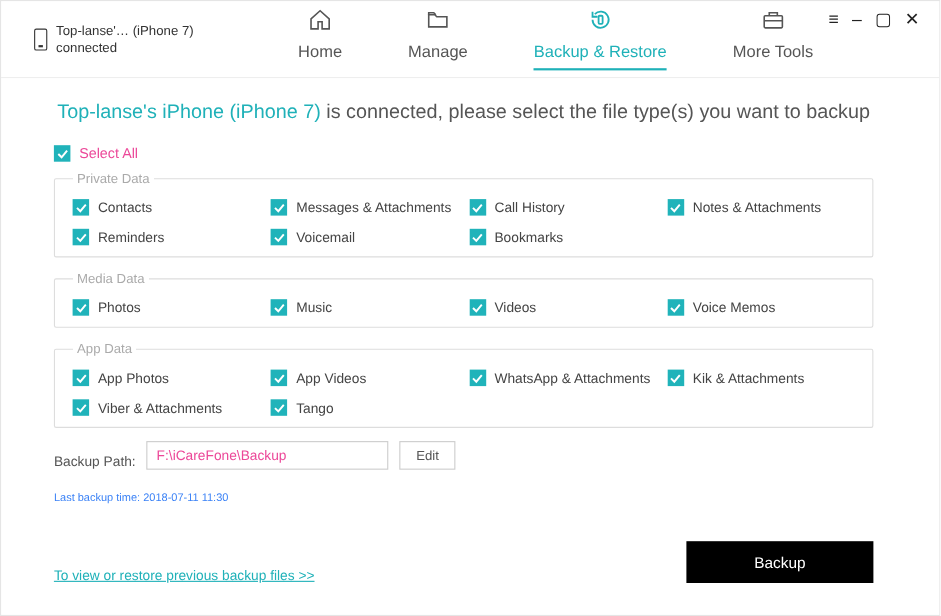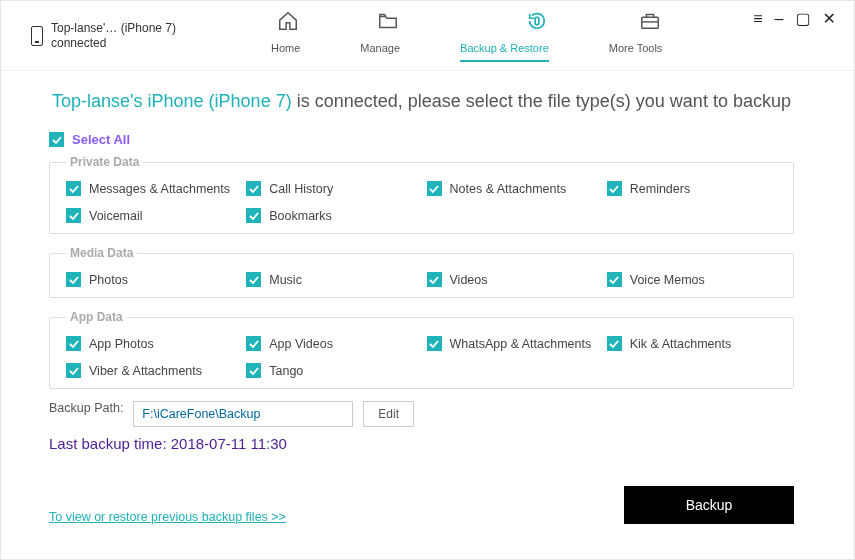--- a/index.html
+++ b/index.html
@@ -41,23 +41,23 @@
     position: relative;
   }
   .phone-glyph::after { content:""; position:absolute; bottom:2px; left:50%; width:4px; height:1.5px; background:#333; transform:translateX(-50%); }
   .device-text { line-height: 1.2; }
   .navtabs {
     display: flex;
     gap: 60px;
     margin-left: 60px;
   }
   .navtab {
-    display: flex; flex-direction: column; align-items: flex-end;
+    display: flex; flex-direction: column; align-items: center;
     gap: 10px;
-    font-size: 11px; color: #555; cursor: pointer;
+    font-size: 15px; color: #555; cursor: pointer;
     padding-bottom: 6px;
     border-bottom: 2px solid transparent;
   }
   .navtab.active { color: #1fb1b8; border-bottom-color: #1fb1b8; }
   .navtab svg { width: 24px; height: 22px; }
   .winctrl {
     position: absolute; right: 18px; top: 10px;
     display: flex; gap: 12px; align-items: center;
     font-size: 16px; color: #222;
   }
@@ -72,66 +72,66 @@
     font-size: 18px;
     color: #555;
     font-weight: 400;
     margin-bottom: 18px;
     line-height: 1.4;
   }
   .headline .device-name { color: #1fb1b8; }
   .select-all-row {
     display:flex; align-items:center; gap:8px;
     margin-bottom: 8px;
-    font-size: 13px; color:#8b5cf6;font-weight:bold;
+    font-size: 13px; color:#ec4899;
   }
   .chk {
     width: 15px; height: 15px;
     background: #20b3ba;
     display: inline-flex; align-items:center; justify-content:center;
     cursor: pointer;
     flex-shrink: 0;
   }
   .chk svg { width: 10px; height: 10px; }
   fieldset.section {
     border: 1px solid #ddd;
     border-radius: 2px;
     padding: 12px 16px 10px 16px;
     margin-bottom: 12px;
   }
   fieldset.section legend {
-    font-size: 12px; color:#aaa; padding: 0 4px; font-weight: bold;
+    font-size: 12px; color:#aaa; padding: 0 4px;
   }
   .grid {
     display: grid;
     grid-template-columns: repeat(4, 1fr);
     row-gap: 12px;
     column-gap: 10px;
   }
   .item {
     display:flex; align-items:center; gap:8px;
     font-size: 12.5px; color:#444;
   }
   .pathrow {
-    display:flex; align-items:flex-start; gap:10px;
+    display:flex; align-items:flex-end; gap:10px;
     margin-top: 6px;
     font-size: 12.5px; color:#555;
   }
   .pathrow input[type=text] {
     width: 220px; height: 26px;
     border: 1px solid #ccc; padding: 0 8px;
-    font-size: 12.5px; color:#0369a1;
+    font-size: 12.5px; color:#ec4899;
   }
   .btn-edit {
     height: 26px; padding: 0 14px;
     border: 1px solid #ccc; background:#fff;
     font-size: 12px; color:#555; cursor:pointer;
   }
   .lasttime {
-    margin-top: 8px; font-size: 15px; color:#4c1d95;
+    margin-top: 20px; font-size: 10px; color:#3b82f6;
   }
   .footer {
     display:flex; justify-content:space-between; align-items:flex-end;
     margin-top: 34px;
   }
   .link {
     color: #1fb1b8; font-size: 12.5px; text-decoration: underline; cursor:pointer;
   }
   .btn-primary {
     background: #000000; color:#fff;
@@ -209,20 +209,28 @@
 
     <fieldset class="section">
       <legend>Private Data</legend>
       <div class="grid" id="grid-private">
           <div class="item">
             <span class="chk">
               <svg viewBox="0 0 10 10">
                 <path d="M1 5 L4 8 L9 2" stroke="#fff" stroke-width="1.8" fill="none"></path>
               </svg>
             </span>
+            <span>Contacts</span>
+          </div>
+          <div class="item">
+            <span class="chk">
+              <svg viewBox="0 0 10 10">
+                <path d="M1 5 L4 8 L9 2" stroke="#fff" stroke-width="1.8" fill="none"></path>
+              </svg>
+            </span>
             <span>Messages &amp; Attachments</span>
           </div>
           <div class="item">
             <span class="chk">
               <svg viewBox="0 0 10 10">
                 <path d="M1 5 L4 8 L9 2" stroke="#fff" stroke-width="1.8" fill="none"></path>
               </svg>
             </span>
             <span>Call History</span>
           </div>

